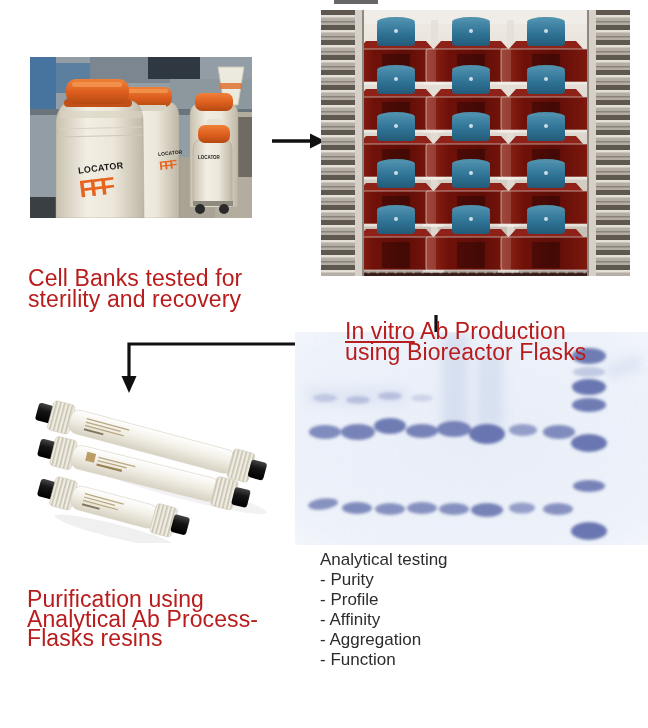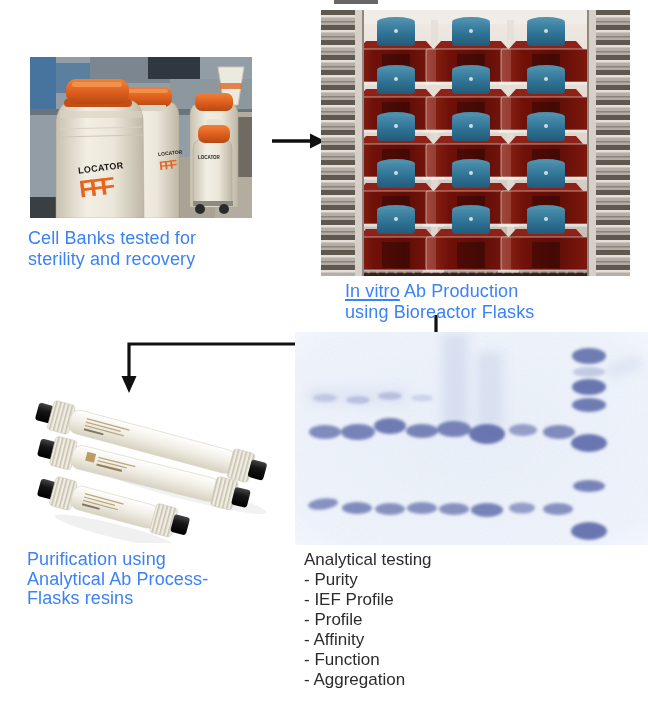--- a/index.html
+++ b/index.html
@@ -1,20 +1,20 @@
 <!DOCTYPE html>
 <html><head>
 <meta charset="utf-8">
 <style>
   html,body{margin:0;padding:0;background:#fff;}
   .canvas{position:relative;width:648px;height:728px;background:#ffffff;overflow:hidden;
           font-family:"Liberation Sans",sans-serif;color:#2c2c2e;}
   .photo{position:absolute;}
   .photo svg{display:block;}
-  .caption{position:absolute;font-size:18px;line-height:21px;letter-spacing:.1px;color:#3b82f6;}
+  .caption{position:absolute;font-size:23px;line-height:21px;letter-spacing:.1px;color:#b91c1c;margin-top:40px;}
   .caption .ul{text-decoration:underline;text-underline-offset:2px;text-decoration-thickness:1.5px;text-align:right;}
   .alist{position:absolute;font-size:17px;line-height:20px;color:#2c2c2e;}
   .alist .li{white-space:pre;}
   .arrow{position:absolute;}
   .artifact{position:absolute;left:334px;top:0;width:44px;height:4px;background:#4c4c4c;opacity:.85;}
 </style>
 </head>
 <body>
 
 <div class="canvas">
@@ -334,23 +334,22 @@
     <div><span class="ul">In vitro</span><span> Ab Production</span></div>
     <div>using Bioreactor Flasks</div>
   </div>
 
   <div class="caption" style="left:27px;top:550px;line-height:19.5px;">
     <div>Purification using</div>
     <div>Analytical Ab Process-</div>
     <div>Flasks resins</div>
   </div>
 
-  <div class="alist" style="left:304px;top:550px;">
+  <div class="alist" style="left:320px;top:550px;">
     <div>Analytical testing</div>
     <div class="li">- Purity</div>
-    <div class="li">- IEF Profile</div>
     <div class="li">- Profile</div>
     <div class="li">- Affinity</div>
+    <div class="li">- Aggregation</div>
     <div class="li">- Function</div>
-    <div class="li">- Aggregation</div>
   </div>
 
 </div>
 
 </body></html>

